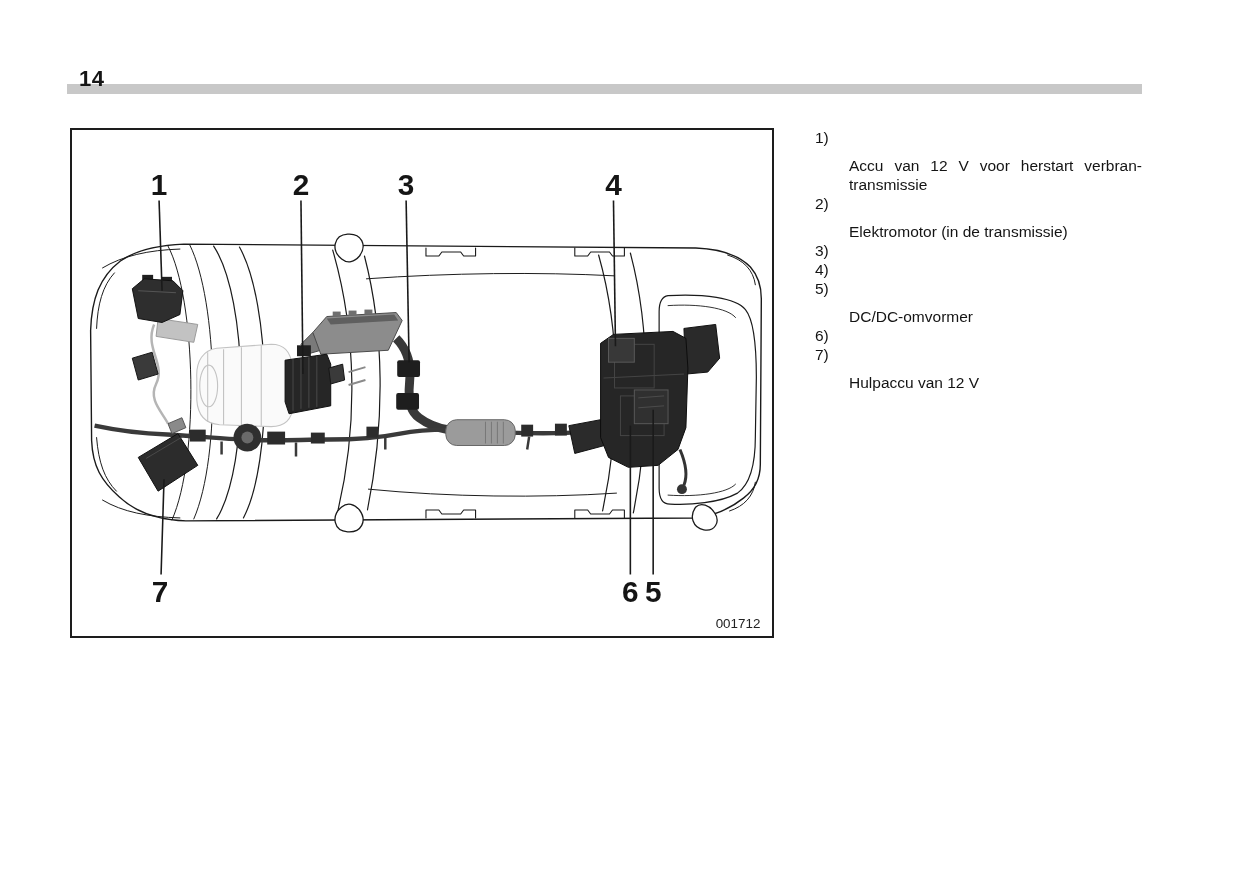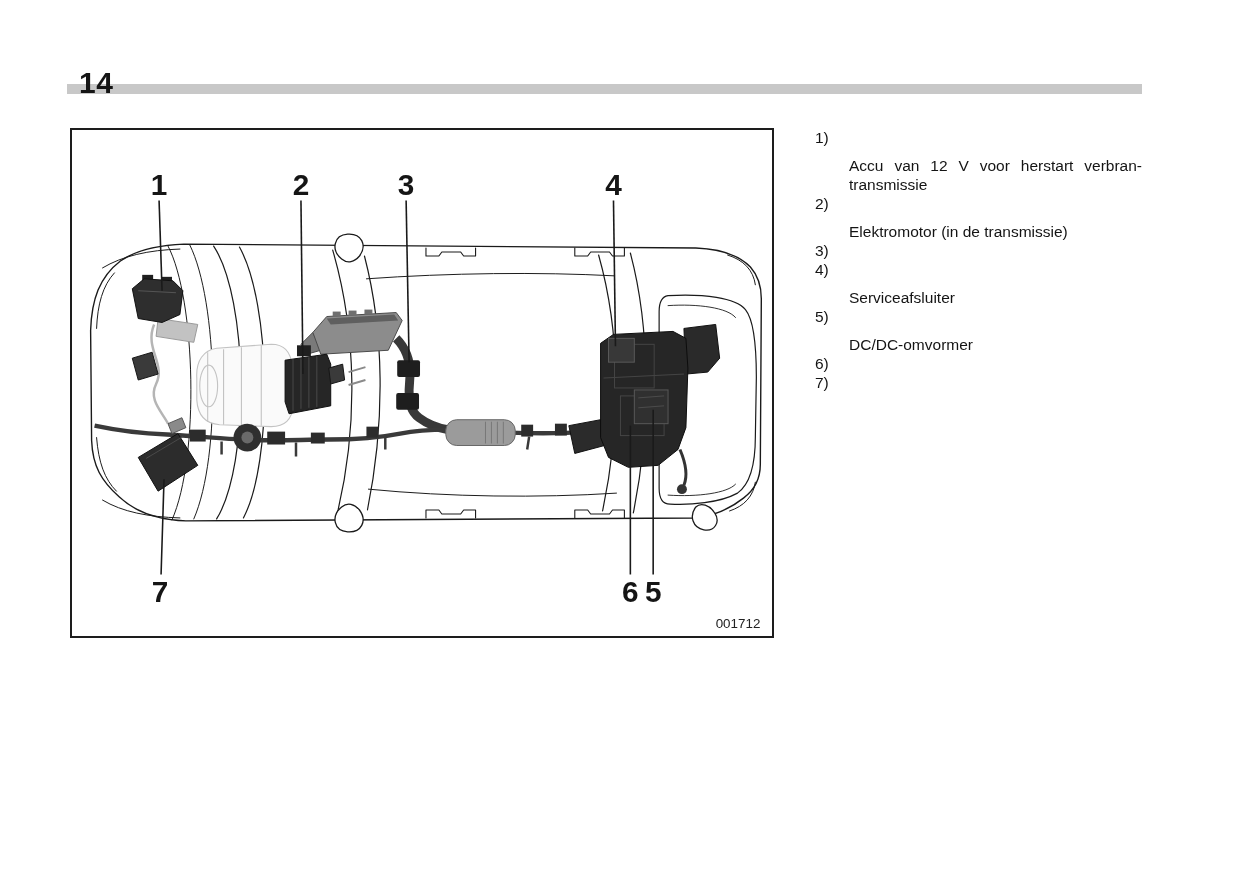--- a/index.html
+++ b/index.html
@@ -6,21 +6,21 @@
   body {
     width: 1241px; height: 875px;
     background: #ffffff;
     font-family: "Liberation Sans", sans-serif;
     color: #111;
     position: relative;
     overflow: hidden;
   }
   .page-num {
     position: absolute; left: 79px; top: 66px;
-    font-size: 30px; font-weight: bold; color: #151515;
+    font-size: 22px; font-weight: bold; color: #151515;
     z-index: 2; letter-spacing: 0.5px;
   }
   .header-rule {
     position: absolute; left: 67px; top: 84px;
     width: 1075px; height: 10px;
     background: #c8c8c8; z-index: 1;
   }
   .figure-box {
     position: absolute; left: 70px; top: 128px;
     width: 704px; height: 510px;
@@ -213,29 +213,29 @@
     <span class="legend-num">2)</span>
     <span class="legend-text">
         <span class="lline">Elektromotor (in de transmissie)</span>
       </span>
   </div>
   <div class="legend-item">
     <span class="legend-num">3)</span>
   </div>
   <div class="legend-item">
     <span class="legend-num">4)</span>
-    <span class="legend-text">
-        <span class="lline">Serviceafsluiter</span>
-      </span>
   </div>
   <div class="legend-item">
     <span class="legend-num">5)</span>
     <span class="legend-text">
         <span class="lline">DC/DC-omvormer</span>
       </span>
   </div>
   <div class="legend-item">
     <span class="legend-num">6)</span>
   </div>
   <div class="legend-item">
     <span class="legend-num">7)</span>
+    <span class="legend-text">
+        <span class="lline">Hulpaccu van 12 V</span>
+      </span>
   </div>
 </div>
 
 </body></html>

